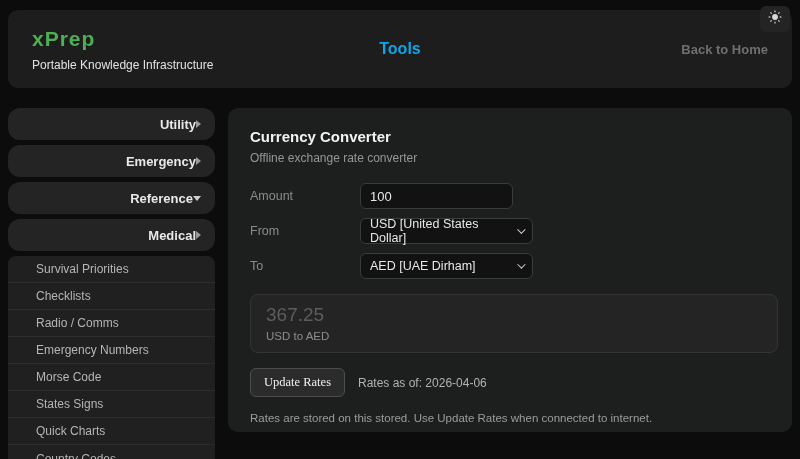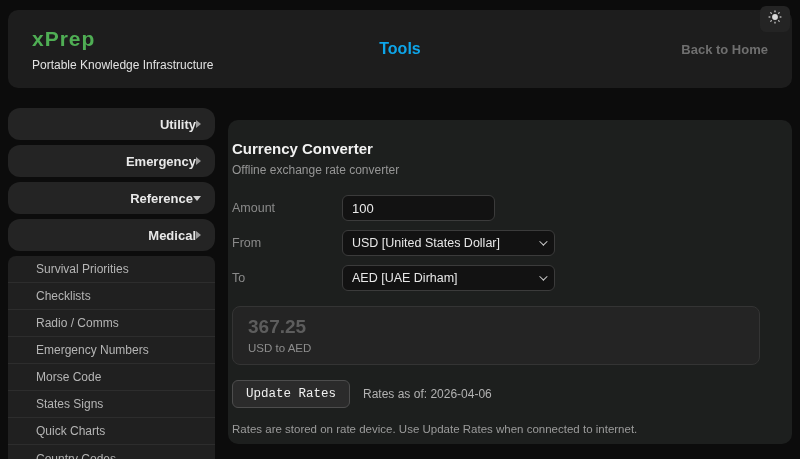--- a/index.html
+++ b/index.html
@@ -104,45 +104,45 @@
     font-size: 12px;
     color: #b5b5b5;
     border-bottom: 1px solid #2d2d2d;
     cursor: pointer;
   }
   .sub-item:last-child { border-bottom: none; }
 
   
   .main {
     position: absolute;
-    left: 228px; top: 120px;
+    left: 228px; top: 108px;
     width: 564px; height: 324px;
     background: #1d1f1e;
     border-radius: 10px;
-    padding: 20px 4px;
+    padding: 20px 22px;
   }
   .panel-title { font-size: 15px; font-weight: bold; color: #f2f2f2; margin: 0; }
   .panel-subtitle { font-size: 12px; color: #969696; margin-top: 6px; }
 
   .form { margin-top: 18px; }
   .form-row { display: flex; align-items: center; margin-bottom: 9px; }
   .field-label { width: 110px; font-size: 12.5px; color: #8a8a8a; }
   .text-input {
     width: 153px; height: 26px;
     background: #121212;
     border: 1px solid #3b3b3b;
     border-radius: 6px;
     color: #e8e8e8;
     font-size: 13px;
     padding: 0 9px;
     font-family: "Liberation Sans", sans-serif;
     outline: none;
   }
   .select {
-    width: 213px; height: 26px;
+    width: 173px; height: 26px;
     background: #121212;
     border: 1px solid #3b3b3b;
     border-radius: 6px;
     color: #e8e8e8;
     font-size: 12.5px;
     display: flex;
     align-items: center;
     justify-content: space-between;
     padding: 0 9px;
     cursor: pointer;
@@ -156,32 +156,32 @@
   }
 
   .result-box {
     margin-top: 15px;
     width: 528px;
     background: #242424;
     border: 1px solid #343434;
     border-radius: 8px;
     padding: 9px 15px 10px 15px;
   }
-  .result-value { font-size: 19px; font-weight: bold; color: #5d5d5d; }
+  .result-value { font-size: 19px; font-weight: normal; color: #5d5d5d; }
   .result-caption { font-size: 11.5px; color: #8d8d8d; margin-top: 4px; }
 
   .actions { margin-top: 15px; display: flex; align-items: center; gap: 13px; }
   .btn {
     background: #2b2b2b;
     border: 1px solid #4d4d4d;
     border-radius: 6px;
     color: #f0f0f0;
     font-size: 12.5px;
     padding: 6px 13px;
-    font-family: Liberation Mono, monospace;
+    font-family: Liberation Serif, serif;
     cursor: pointer;
   }
   .rates-as-of { font-size: 12px; color: #b2b2b2; }
   .footer-note { margin-top: 15px; font-size: 11.5px; color: #9b9b9b; }
 </style>
 </head>
 <body>
 
 <div class="theme-toggle">
   <span>
@@ -268,14 +268,14 @@
   <div class="result-box">
     <div class="result-value">367.25</div>
     <div class="result-caption">USD to AED</div>
   </div>
 
   <div class="actions">
     <button class="btn">Update Rates</button>
     <span class="rates-as-of">Rates as of: 2026-04-06</span>
   </div>
 
-  <div class="footer-note">Rates are stored on rate device. Use Update Rates when connected to internet.</div>
+  <div class="footer-note">Rates are stored on this stored. Use Update Rates when connected to internet.</div>
 </div>
 
 </body></html>

